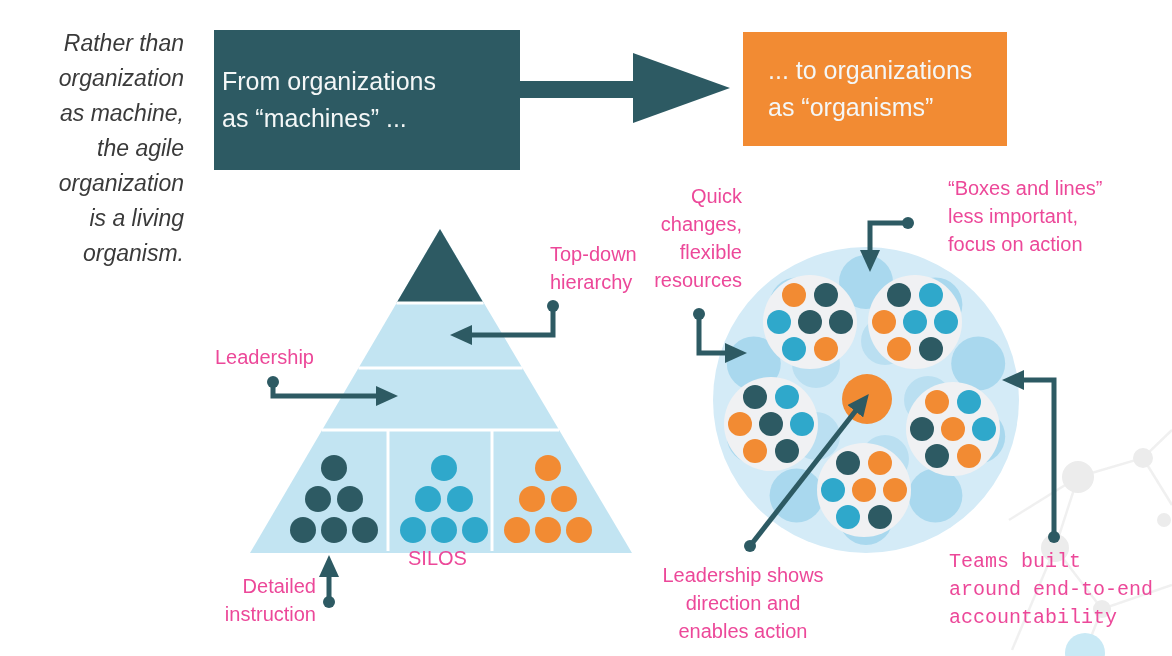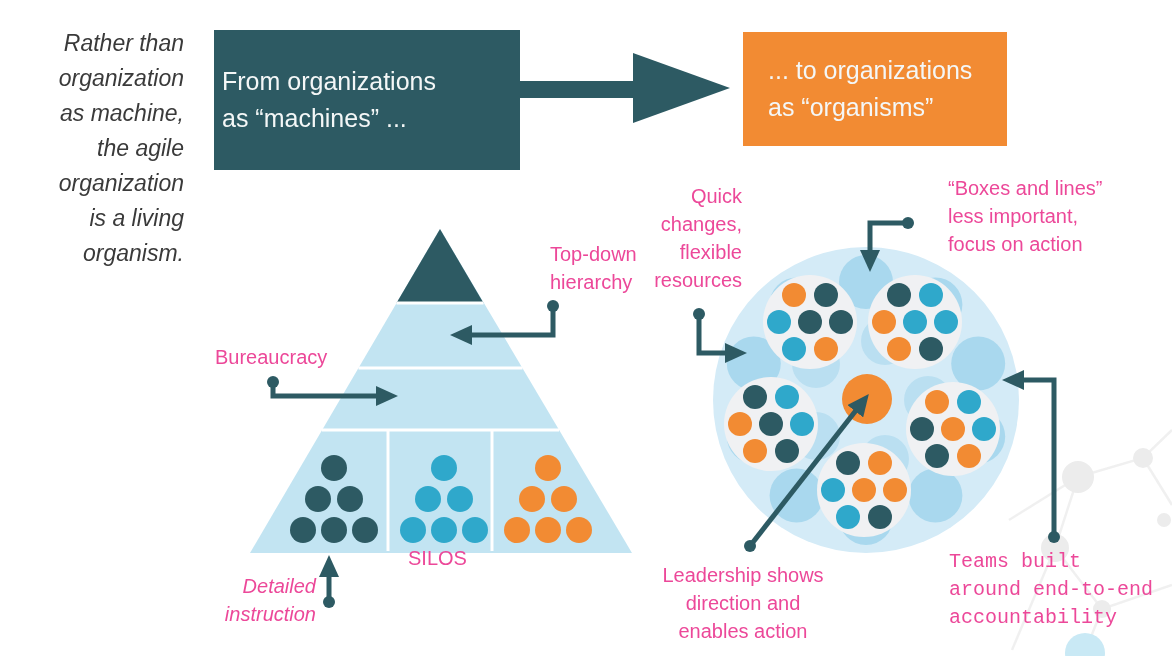--- a/index.html
+++ b/index.html
@@ -15,21 +15,21 @@
   }
   .banner {
     display:flex; align-items:center; box-sizing:border-box;
     color:#f4f7f7; font-size:25px; line-height:37px; white-space:pre-line;
   }
   #banner-from { left:214px; top:30px; width:306px; height:140px; padding-left:8px; }
   #banner-to   { left:743px; top:32px; width:264px; height:114px; padding-left:25px; }
   .lbl { font-size:20px; line-height:28px; color:#ec4899; white-space:pre-line; }
   #lbl-topdown    { left:528px; top:240px;margin-left:22px; }
   #lbl-bureaucracy{ left:215px; top:343px; }
-  #lbl-detailed   { left:196px; top:572px; width:120px; text-align:right;font-style:italic; }
+  #lbl-detailed   { left:196px; top:572px; width:120px; text-align:right; }
   #lbl-silos      { left:408px; top:544px; }
   #lbl-quick      { left:616px; top:182px; width:126px; text-align:right; }
   #lbl-boxes      { left:948px; top:174px; }
   #lbl-leadership { left:650px; top:561px; width:186px; text-align:center; }
   #lbl-teams      { left:949px; top:548px;font-family:Liberation Mono, monospace; }
   svg { position:absolute; left:0; top:0; }
 </style>
 </head>
 <body>
 
@@ -206,21 +206,21 @@
   <span>From organizations
 as “machines” ...</span>
 </div>
 <div class="abs banner" id="banner-to" style="background: rgb(242, 139, 51);">
   <span>... to organizations
 as “organisms”</span>
 </div>
 
 <div class="abs lbl" id="lbl-topdown">Top-down
 hierarchy</div>
-<div class="abs lbl" id="lbl-bureaucracy">Bureaucracy</div>
+<div class="abs lbl" id="lbl-bureaucracy">Leadership</div>
 <div class="abs lbl" id="lbl-detailed">Detailed
 instruction</div>
 <div class="abs lbl" id="lbl-silos">SILOS</div>
 <div class="abs lbl" id="lbl-quick">Quick
 changes,
 flexible
 resources</div>
 <div class="abs lbl" id="lbl-boxes">“Boxes and lines”
 less important,
 focus on action</div>

